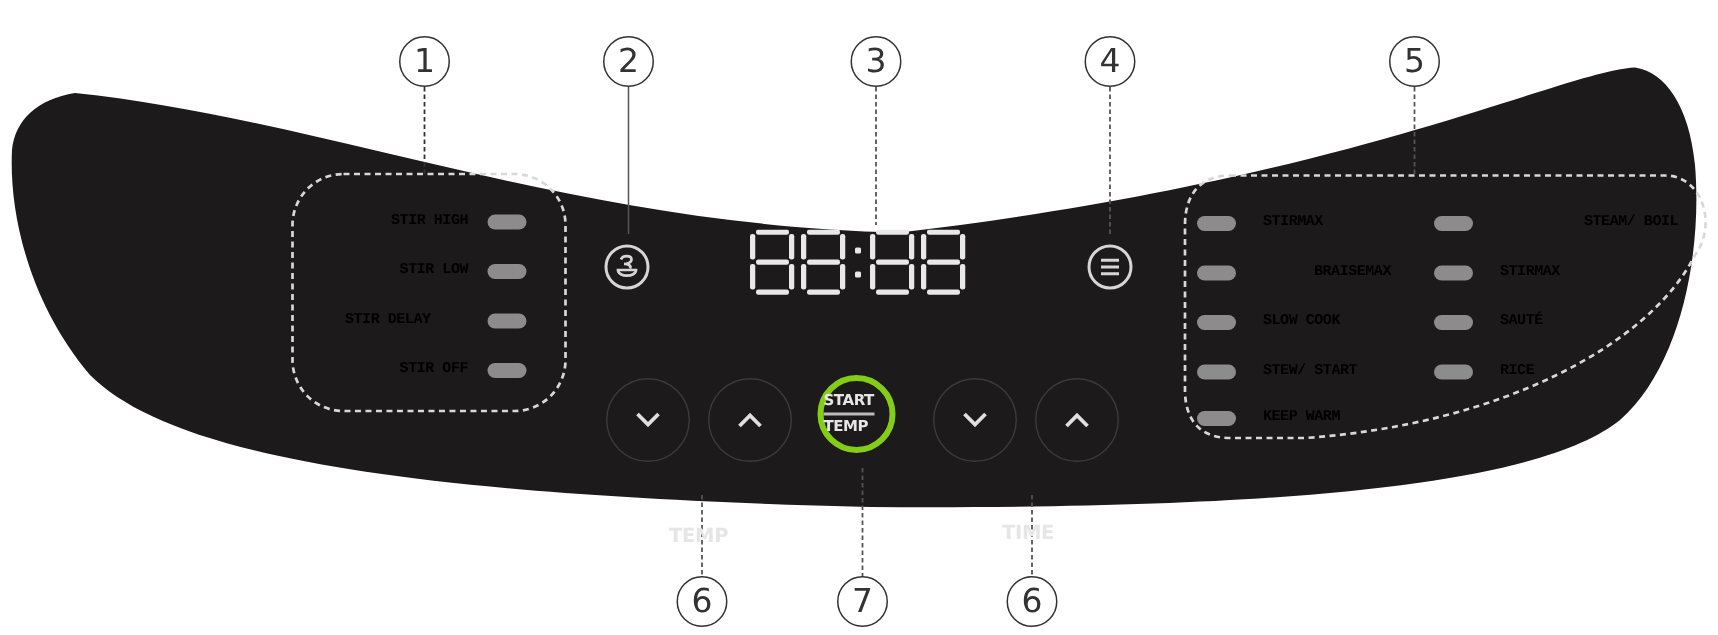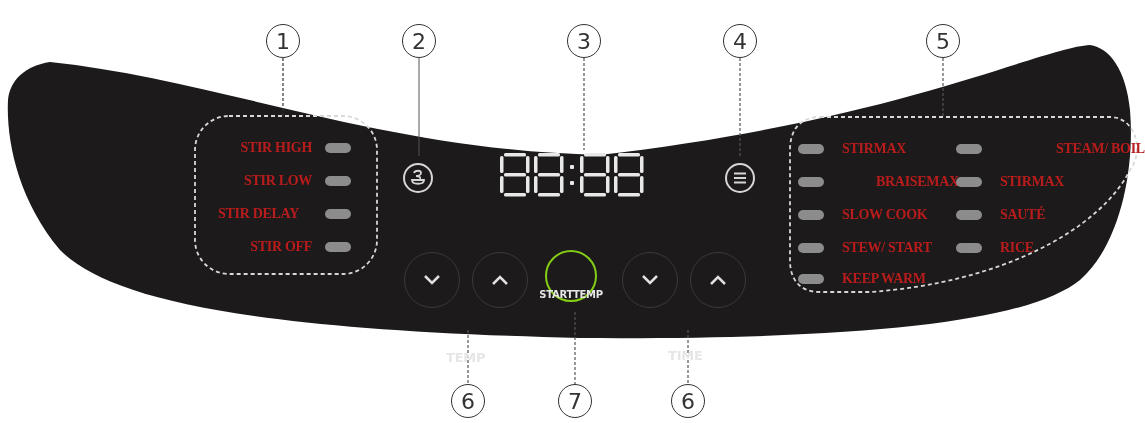--- a/index.html
+++ b/index.html
@@ -1,29 +1,29 @@
 <!DOCTYPE html>
 <html><head>
   <meta charset="utf-8">
   <style>
     html, body { margin: 0; padding: 0; background: #ffffff; }
     body { width: 1145px; height: 423px; position: relative; overflow: hidden;
            font-family: "DejaVu Sans", sans-serif; }
     svg.base { position: absolute; left: 0; top: 0; }
-    .lbl { position: absolute; color: #b91c1c; font-family: Liberation Serif, serif;
-           font-weight: bold; font-size: 14px; letter-spacing: -0.3px; white-space: nowrap; line-height: 16px; }
+    .lbl { position: absolute; color: #000000; font-family: Liberation Mono, monospace;
+           font-weight: bold; font-size: 10px; letter-spacing: -0.3px; white-space: nowrap; line-height: 16px; }
     .lbl.r { text-align: right; }
     .led { position: absolute; width: 26px; height: 10px; border-radius: 5px; background: #8c8c8c; }
     .callout { position: absolute; width: 34px; height: 34px; border: 1.5px solid #333; border-radius: 50%;
                background: #fff; color: #333; font-family: "DejaVu Sans", sans-serif; font-size: 22px;
                display: flex; align-items: center; justify-content: center; box-sizing: border-box; }
     .btn { position: absolute; width: 56px; height: 56px; border-radius: 50%; border: 1px solid #3a3a3a;
            box-sizing: border-box; display: flex; align-items: center; justify-content: center; color: #e0e0e0; }
-    .start-btn { position: absolute; width: 52px; height: 52px; border-radius: 50%; border: 2px solid #84cc16;
-           box-sizing: border-box; display: flex; flex-direction: row; align-items: flex-end; justify-content: center;
+    .start-btn { position: absolute; width: 52px; height: 52px; border-radius: 50%; border: 4px solid #84cc16;
+           box-sizing: border-box; display: flex; flex-direction: column; align-items: flex-start; justify-content: center;
            color: #e6e6e6; font-weight: bold; font-size: 10px; line-height: 11px; letter-spacing: -0.3px; }
     .start-btn .sep { width: 34px; height: 2px; background: #bbb; margin: 2px 0; }
     .grp-lbl { position: absolute; color: #e6e6e6; font-weight: bold; font-size: 13px; letter-spacing: -0.2px; }
     .digits { position: absolute; left: 500px; top: 153px; }
     .icon-circle { position: absolute; width: 30px; height: 30px; border: 2px solid #d6d6d6; border-radius: 50%;
                    box-sizing: border-box; display: flex; align-items: center; justify-content: center; }
   </style>
 </head>
 <body>
 

